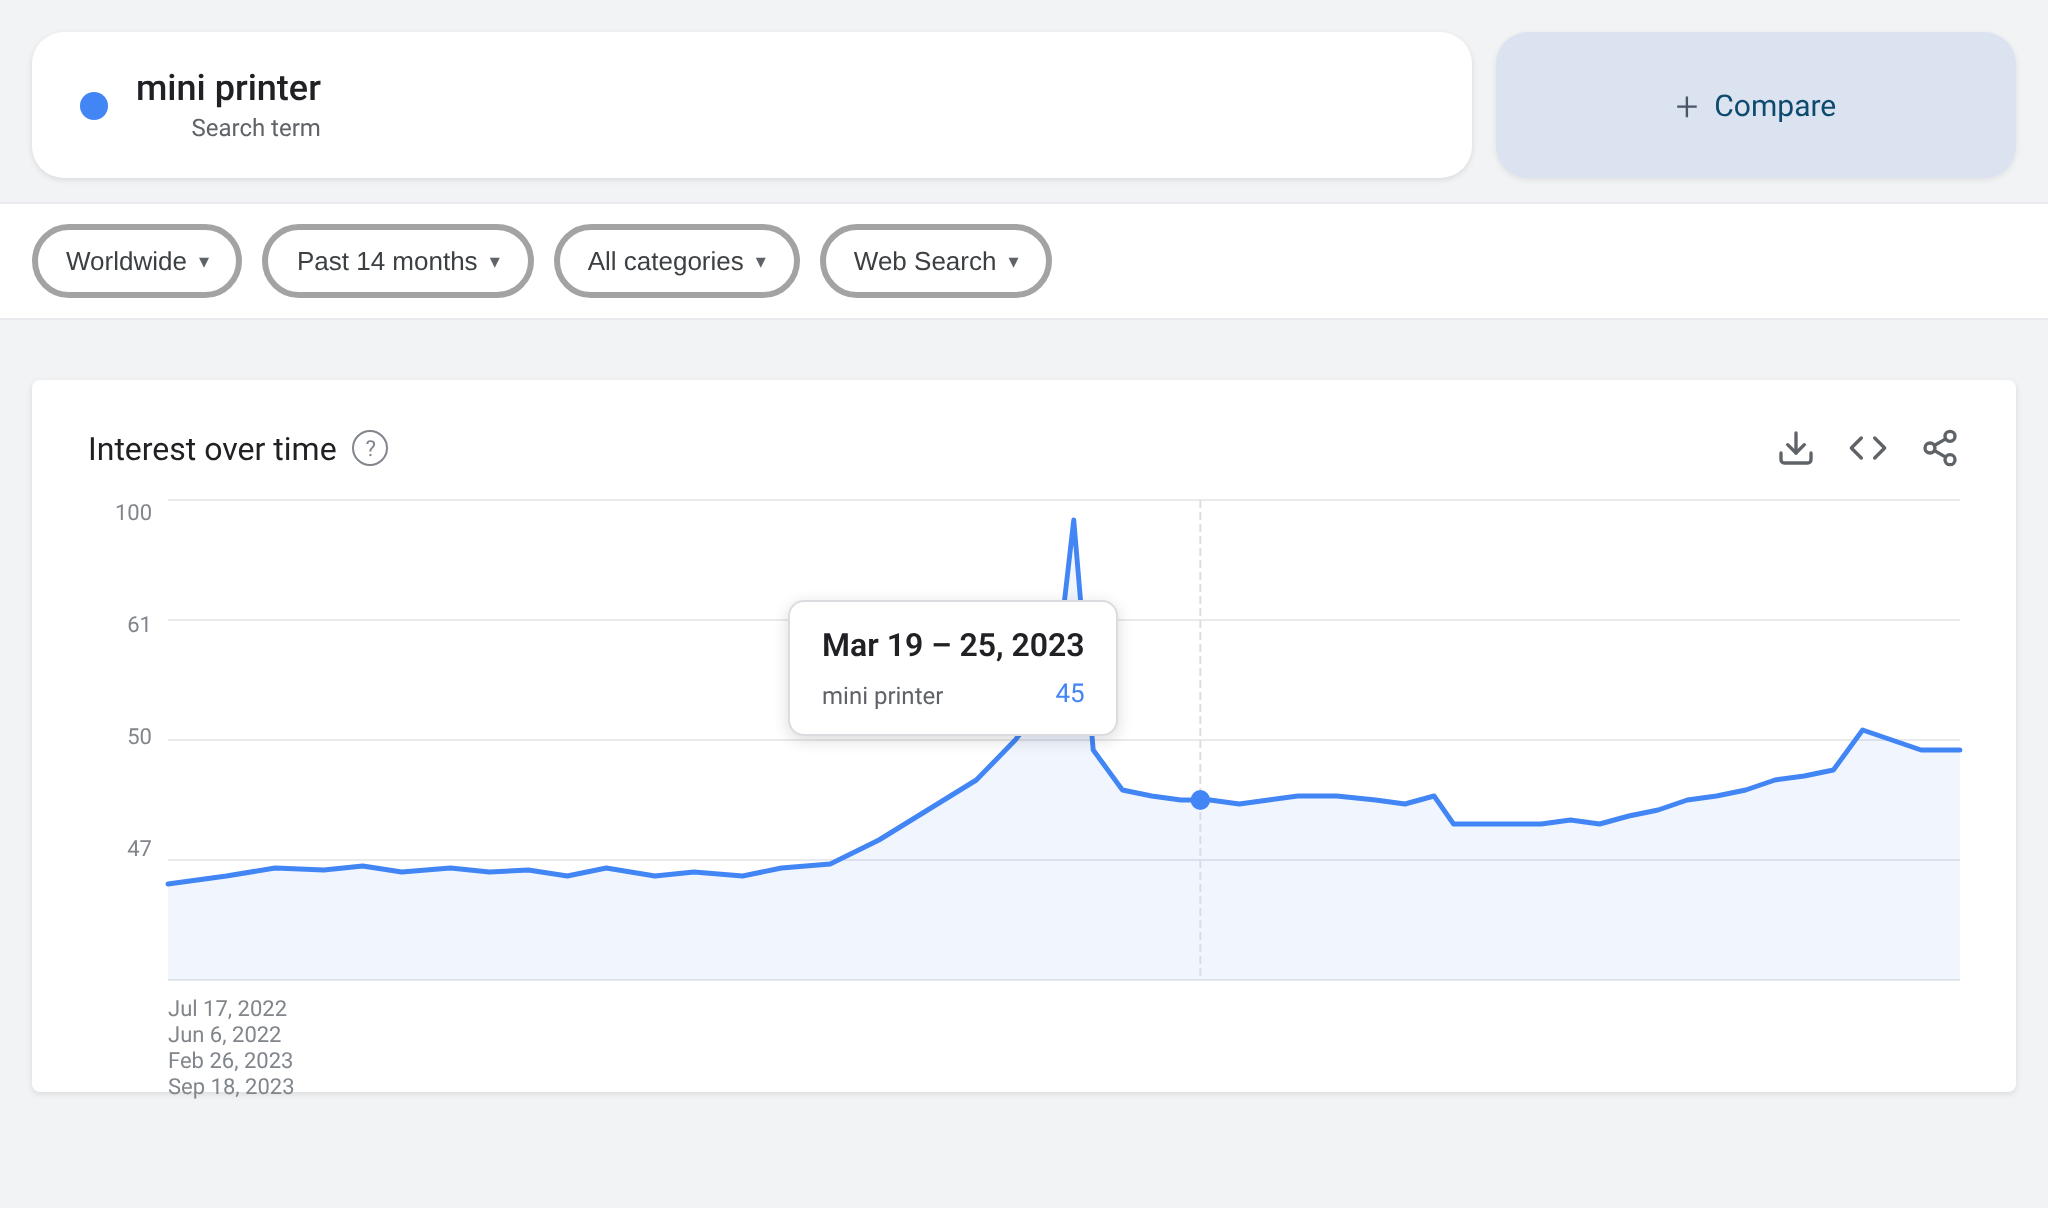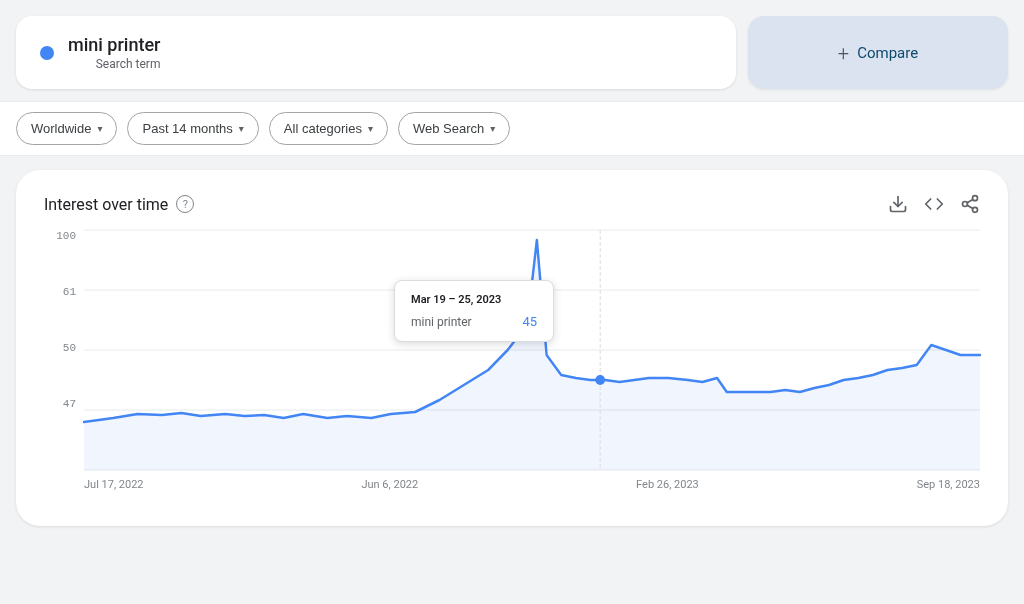--- a/index.html
+++ b/index.html
@@ -82,38 +82,38 @@
       align-items: center;
       border-top: 1px solid #e8eaed;
       border-bottom: 1px solid #e8eaed;
     }
 
     .filter-btn {
       display: flex;
       align-items: center;
       gap: 6px;
       padding: 8px 14px;
-      border: 1px solid #a3a3a3;
+      border: 3px solid #a3a3a3;
       border-radius: 24px;
       background: #fff;
       font-size: 13px;
       color: #3c4043;
       cursor: pointer;
       white-space: nowrap;
     }
 
     .filter-btn .chevron {
       font-size: 10px;
       color: #5f6368;
     }
 
     .main-chart-section {
-      margin: 14px 16px;
+      margin: 30px 16px;
       background: #fff;
-      border-radius: 24px;
+      border-radius: 4px;
       padding: 24px 28px 16px 28px;
       box-shadow: 0 1px 3px rgba(0,0,0,0.1);
     }
 
     .chart-header {
       display: flex;
       align-items: center;
       justify-content: space-between;
       margin-bottom: 16px;
     }
@@ -169,35 +169,35 @@
     }
 
     .y-axis {
       position: absolute;
       top: 0; left: 0; bottom: 56px; width: 40px;
       display: flex;
       flex-direction: column;
       justify-content: space-between;
       align-items: flex-end;
       padding-right: 8px;
-      font-family: Liberation Mono, monospace;
     }
 
     .y-label {
       font-size: 11px;
       color: #80868b;
     }
 
     .x-axis {
       position: absolute;
       bottom: 0; left: 40px; right: 0; height: 40px;
       display: flex;
       justify-content: space-between;
       align-items: flex-start;
       padding-top: 8px;
+      flex-direction: column;
     }
 
     .x-label {
       font-size: 11px;
       color: #80868b;
     }
 
     svg.chart-svg {
       width: 100%;
       height: 100%;
@@ -227,21 +227,21 @@
       background: #fff;
       border: 1px solid #dadce0;
       border-radius: 8px;
       padding: 12px 16px;
       box-shadow: 0 2px 8px rgba(0,0,0,0.15);
       min-width: 160px;
       pointer-events: none;
     }
 
     .tooltip-date {
-      font-size: 11px;
+      font-size: 16px;
       font-weight: 600;
       color: #202124;
       margin-bottom: 8px;
     }
 
     .tooltip-row {
       display: flex;
       align-items: center;
       justify-content: space-between;
       gap: 24px;

